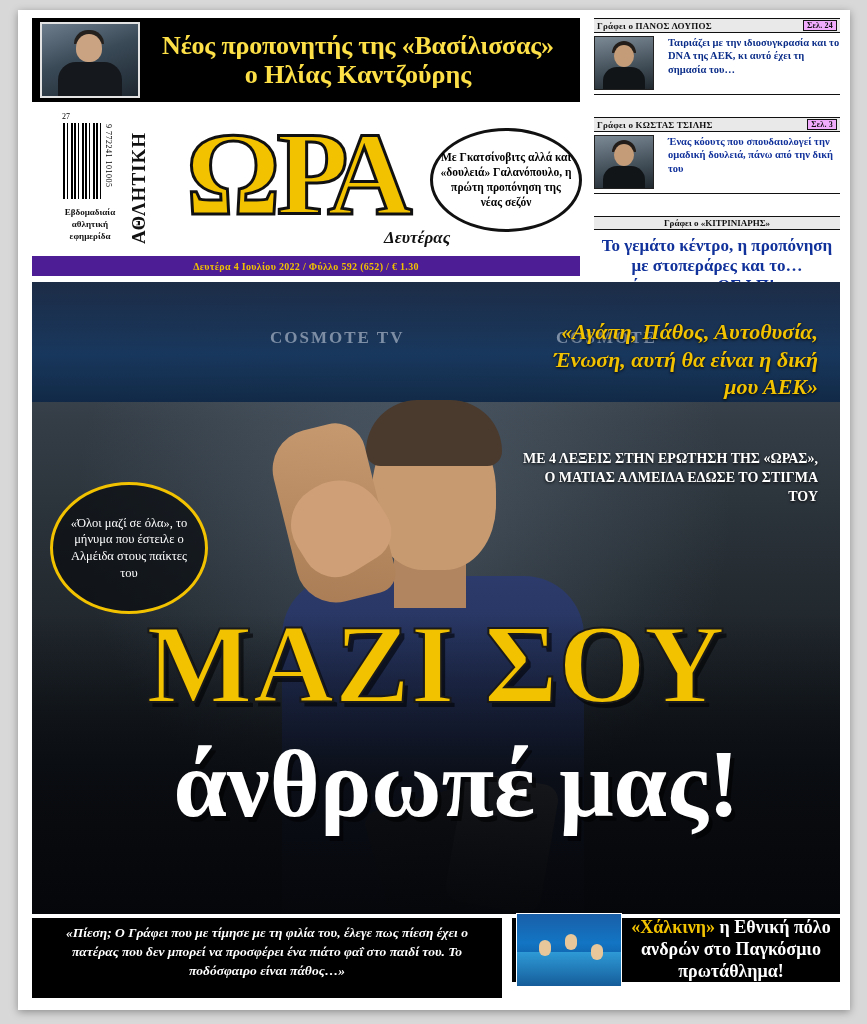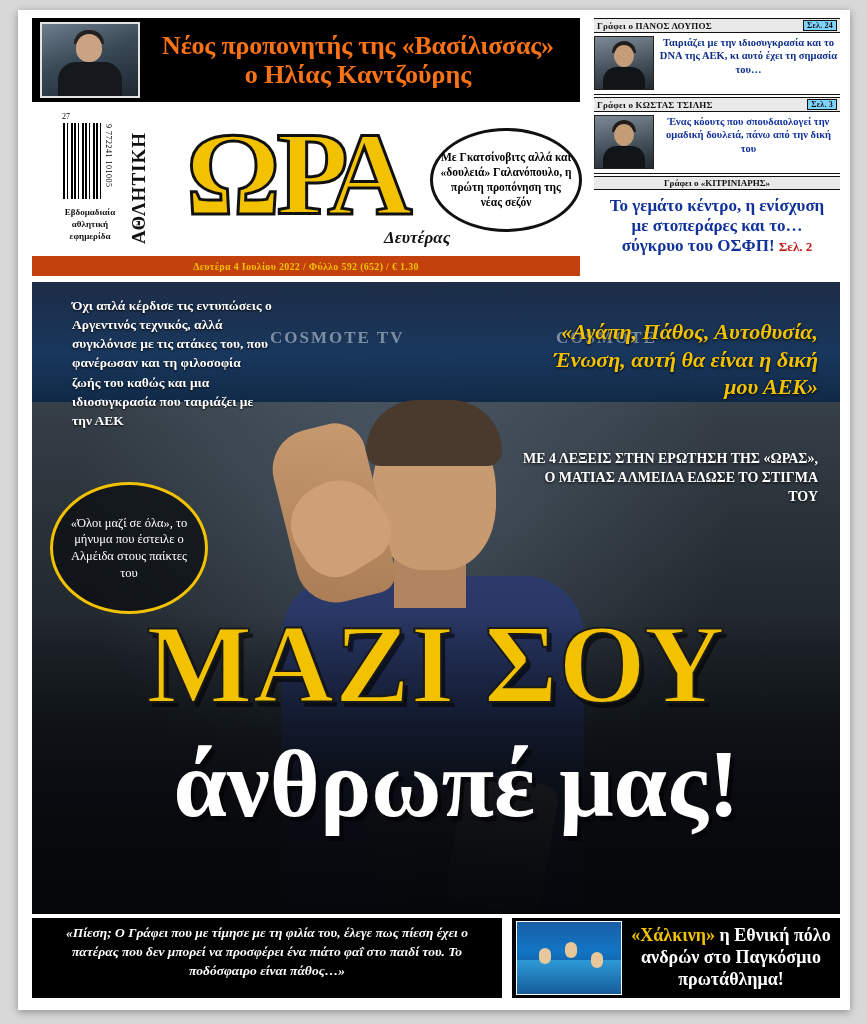--- a/index.html
+++ b/index.html
@@ -68,21 +68,21 @@
   }
   .banner-photo .body {
     position: absolute;
     left: 16px; top: 38px;
     width: 64px; height: 36px;
     background: #15181c;
     border-radius: 18px 18px 0 0;
   }
   .banner-text {
     flex: 1;
-    color: #f97316;
+    color: #fde047;
     text-align: center;
     line-height: 1.12;
     padding: 0 6px 0 2px;
   }
   .banner-text .l1 {
     font-size: 26px;
     font-weight: bold;
     letter-spacing: -0.2px;
   }
   .banner-text .l2 {
@@ -92,50 +92,49 @@
 
   
   .right-col {
     position: absolute;
     left: 576px;
     top: 8px;
     width: 246px;
   }
   .rc-box {
     position: relative;
-    margin-bottom: 2px;
+    margin-bottom: 22px;
     border-bottom: 1px solid #111;
     padding-bottom: 4px;
   }
   .rc-byline {
     display: flex;
     justify-content: space-between;
     align-items: center;
     background: #e9e9e9;
     border-top: 1px solid #111;
     border-bottom: 1px solid #111;
     font-size: 9px;
     font-weight: bold;
     padding: 1px 3px;
     color: #111;
     letter-spacing: 0.2px;
   }
   .rc-page {
-    background: #7dd3fc;
+    background: #f0abfc;
     color: #111;
     font-size: 8px;
     font-weight: bold;
     padding: 0 3px;
     border: 1px solid #111;
   }
   .rc-body {
     display: flex;
-    gap: 3px;
+    gap: 14px;
     margin-top: 3px;
-    text-align: center;
   }
   .rc-thumb {
     width: 58px;
     height: 52px;
     flex: none;
     border: 1px solid #222;
     position: relative;
     overflow: hidden;
     background: linear-gradient(170deg,#7c8a96 0%,#45525c 55%,#20282e 100%);
   }
@@ -279,21 +278,21 @@
     line-height: 1.3;
     padding: 6px;
     box-sizing: border-box;
   }
   .date-bar {
     position: absolute;
     left: 14px;
     top: 246px;
     width: 548px;
     height: 20px;
-    background: #c2410c;
+    background: #4c1d95;
     color: #f2c200;
     font-size: 10px;
     font-weight: bold;
     display: flex;
     align-items: center;
     justify-content: center;
     letter-spacing: 0.3px;
   }
 
   
@@ -508,21 +507,21 @@
     font-style: italic;
     font-weight: bold;
     line-height: 1.4;
     text-align: center;
     padding: 6px 10px;
     box-sizing: border-box;
   }
   .bot-right {
     position: absolute;
     left: 480px; top: 0;
-    width: 328px; height: 80px;
+    width: 328px; height: 64px;
     background: #000;
     display: flex;
     align-items: center;
   }
   .bot-thumb {
     width: 104px; height: 72px;
     margin-left: 4px;
     flex: none;
     border: 1px solid #fff;
     position: relative;
@@ -598,21 +597,21 @@
           </div>
           <div class="rc-lines blue">Ένας κόουτς που σπουδαιολογεί την ομαδική δουλειά, πάνω από την δική του</div>
         </div>
       </div>
 
       <div class="rc-box" style="border-bottom:none;">
         <div class="rc-wide-byline">
           <span>Γράφει ο «ΚΙΤΡΙΝΙΑΡΗΣ»</span>
         </div>
         <div class="rc-big">
-          <div>Το γεμάτο κέντρο, η ενίσχυση</div>
+          <div>Το γεμάτο κέντρο, η προπόνηση</div>
           <div>με στοπεράρες και το…</div>
           <div>
             <span>σύγκρυο του ΟΣΦΠ!</span>
             <span class="sel">Σελ. 2</span>
           </div>
         </div>
       </div>
     </div>
 
     <div class="masthead">
@@ -641,21 +640,20 @@
         <div class="pf-head"></div>
         <div class="pf-hair"></div>
         <div class="pf-arm">
           <div class="pf-hand"></div>
         </div>
         <div class="pf-mic"></div>
         <div class="pf-mic2"></div>
       </div>
       <div class="photo-dark-bottom"></div>
 
-      <div class="lead-text">Όχι απλά κέρδισε τις εντυπώσεις ο Αργεντινός τεχνικός, αλλά συγκλόνισε με τις ατάκες του, που φανέρωσαν και τη φιλοσοφία ζωής του καθώς και μια ιδιοσυγκρασία που ταιριάζει με την ΑΕΚ</div>
       <div class="circle-quote">«Όλοι μαζί σε όλα», το μήνυμα που έστειλε ο Αλμέιδα στους παίκτες του</div>
       <div class="right-quote">«Αγάπη, Πάθος, Αυτοθυσία, Ένωση, αυτή θα είναι η δική μου ΑΕΚ»</div>
       <div class="right-sub">ΜΕ 4 ΛΕΞΕΙΣ ΣΤΗΝ ΕΡΩΤΗΣΗ ΤΗΣ «ΩΡΑΣ», Ο ΜΑΤΙΑΣ ΑΛΜΕΙΔΑ ΕΔΩΣΕ ΤΟ ΣΤΙΓΜΑ ΤΟΥ</div>
       <div class="headline1">ΜΑΖΙ ΣΟΥ</div>
       <div class="headline2">άνθρωπέ μας!</div>
     </div>
 
     <div class="bottom">
       <div class="bot-left">«Πίεση; Ο Γράφει που με τίμησε με τη φιλία του, έλεγε πως πίεση έχει ο πατέρας που δεν μπορεί να προσφέρει ένα πιάτο φαΐ στο παιδί του. Το ποδόσφαιρο είναι πάθος…»</div>
       <div class="bot-right">

